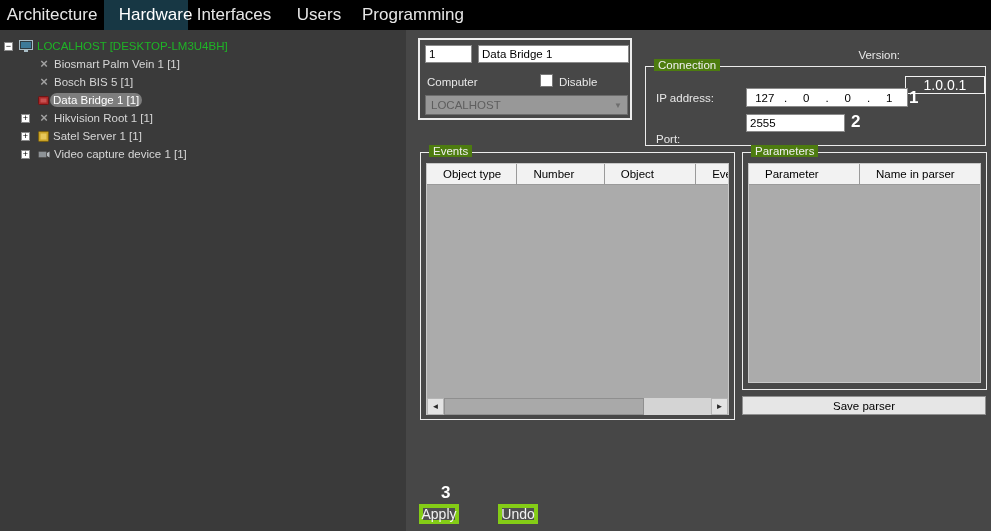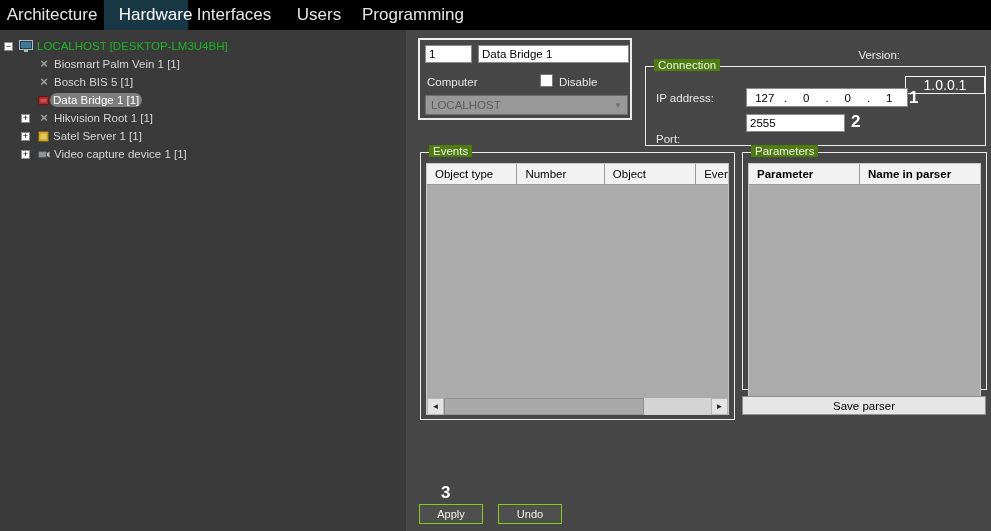--- a/index.html
+++ b/index.html
@@ -61,45 +61,45 @@
   .ip-input { position:absolute; left:100px; top:21px; width:162px; height:19px; background:#fff;
               border:1px solid #8a8a8a; display:flex; align-items:center; font-size:11.5px; color:#000; }
   .ip-input .octet { flex:1; text-align:center; }
   .ip-input .dot { width:6px; text-align:center; }
   #port-input { left:100px; top:47px; width:99px; height:18px; }
 
   #events-group { left:420px; top:152px; width:315px; height:268px; }
   #params-group { left:742px; top:152px; width:245px; height:238px; }
   .table { position:absolute; left:5px; top:10px; border:1px solid #c8c8c8; background:#ababab; }
   #events-table { width:303px; height:252px; }
-  #params-table { width:233px; height:252px;font-weight:bold; }
+  #params-table { width:233px; height:220px; }
   .thead { display:flex; height:21px; background:#f2f2f2; border-bottom:1px solid #9a9a9a; }
-  .th { height:20px; display:flex; align-items:center; padding-left:8px; font-size:11.5px; color:#000;
+  .th { height:20px; display:flex; align-items:center; padding-left:16px; font-size:11.5px; color:#000;
         border-right:1px solid #9a9a9a; overflow:hidden; white-space:nowrap; cursor:default; }
   #events-table .th:nth-child(1){ width:91px; }
   #events-table .th:nth-child(2){ width:88px; }
   #events-table .th:nth-child(3){ width:92px; }
   #events-table .th:nth-child(4){ width:32px; border-right:none; }
   #params-table .th:nth-child(1){ width:112px; }
   #params-table .th:nth-child(2){ width:121px; border-right:none; }
   .tbody { background:#ababab; }
   #events-table .tbody { height:213px; }
   #params-table .tbody { height:197px; }
   .hscroll { display:flex; height:17px; background:#d4d4d4; }
   .sbtn { width:17px; height:17px; background:#e3e3e3; color:#2a2a2a; font-size:8px;
           display:flex; align-items:center; justify-content:center; border:1px solid #b5b5b5; }
   .strack { flex:1; position:relative; }
   .sthumb { position:absolute; left:0; top:0; width:200px; height:17px; background:#a9a9a9; border:1px solid #8f8f8f; }
 
   .wide-btn { position:absolute; left:742px; top:396px; width:244px; height:19px; background:#e6e6e6;
               border:1px solid #8f8f8f; color:#000; font-size:11.5px; font-family:"Liberation Sans",sans-serif;
               display:flex; align-items:center; justify-content:center; cursor:default; }
 
-  .btn { position:absolute; width:64px; height:20px; background:#4f4f4f; border:1px solid #84cc16;
-         color:#f2f2f2; font-size:11px; font-family:"Liberation Sans",sans-serif;
+  .btn { position:absolute; width:40px; height:20px; background:#4f4f4f; border:4px solid #84cc16;
+         color:#f2f2f2; font-size:14px; font-family:"Liberation Sans",sans-serif;
          display:flex; align-items:center; justify-content:center; cursor:default; }
   #apply-btn { left:419px; top:504px; }
   #undo-btn  { left:498px; top:504px; }
 
   .annot { position:absolute; color:#fff; font-weight:bold; font-size:17px; font-family:"Liberation Sans",sans-serif; }
   #annot-1 { left:909px; top:88px; }
   #annot-2 { left:851px; top:112px; }
   #annot-3 { left:441px; top:483px; }
 </style>
 </head>

